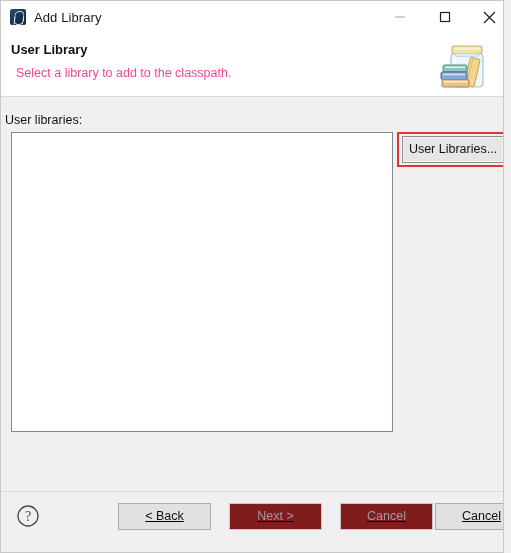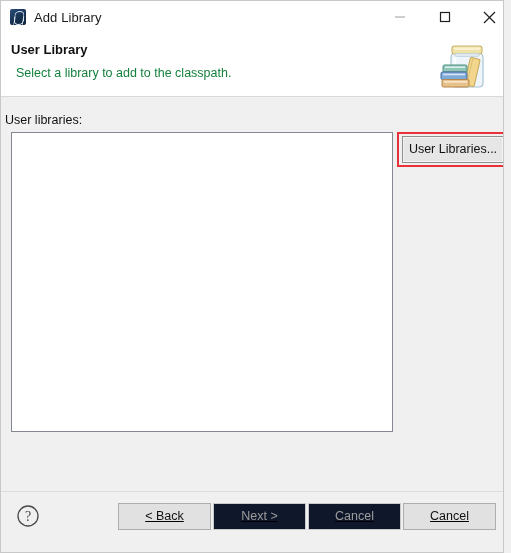--- a/index.html
+++ b/index.html
@@ -104,21 +104,21 @@
     left: 10px; top: 9px;
     font-size: 13px;
     font-weight: bold;
     color: #111111;
     white-space: nowrap;
   }
   .header-desc {
     position: absolute;
     left: 15px; top: 33px;
     font-size: 12.5px;
-    color: #15803d;
+    color: #ec4899;
     white-space: nowrap;
   }
 
   
   .header-graphic {
     position: absolute;
     right: 10px; top: 2px;
     width: 72px;
     height: 60px;
   }
@@ -171,22 +171,23 @@
     background: #e1e1e1;
     border: 1px solid #adadad;
     box-sizing: border-box;
     padding: 0;
     text-align: center;
     white-space: nowrap;
     line-height: 1;
   }
   .btn.disabled {
     color: #9d9d9d;
-    background: #0f172a;
+    background: #7f1d1d;
     border-color: #c8c8c8;
+    margin-left: 16px;
   }
 
   .user-libraries-btn {
     position: absolute;
     left: 401px; top: 39px;
     width: 102px;
     height: 27px;
     background: #e6e6e6;
     border: 1px solid #8f8f8f;
     box-shadow: inset 0 0 0 1px #f3f3f3;

